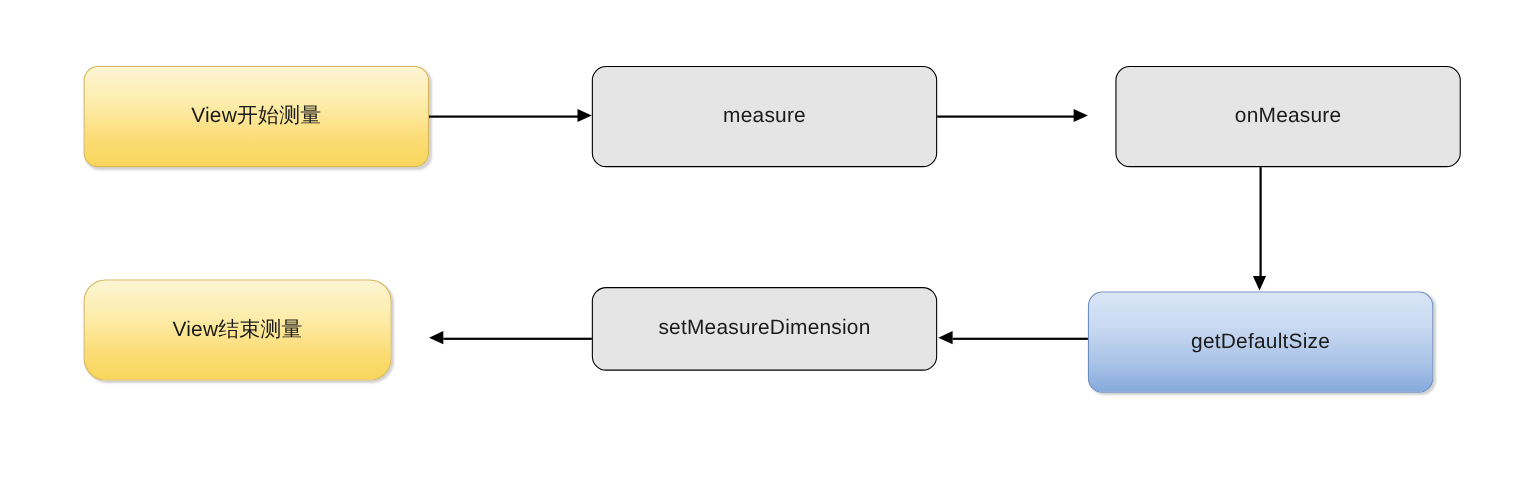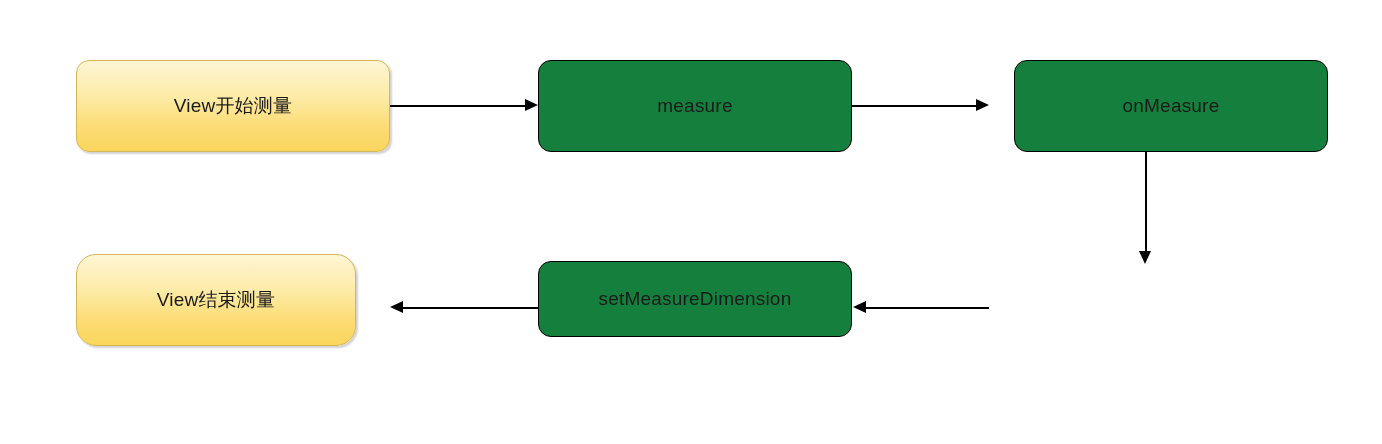--- a/index.html
+++ b/index.html
@@ -31,21 +31,21 @@
     line-height: 1.2;
     white-space: nowrap;
   }
   .node.start-end {
     border: 1px solid #d6b656;
     background: linear-gradient(to bottom, #fdf5d4 0%, #fdeca9 38%, #fcdc76 72%, #f9d65c 100%);
     box-shadow: 2px 2px 2px rgba(0,0,0,0.18);
   }
   .node.plain {
     border: 1.4px solid #000000;
-    background: #15803d;
+    background: #e5e5e5;
   }
   .node.highlight {
     border: 1px solid #6c8ebf;
     background: linear-gradient(to bottom, #dae5f6 0%, #c8d9f1 35%, #a8c2e6 72%, #85aadd 100%);
     box-shadow: 2px 2px 2px rgba(0,0,0,0.18);
   }
   .edge {
     position: absolute;
     background: #000000;
   }
@@ -99,20 +99,23 @@
   </div>
 
   <div class="node start-end" style="left:76px; top:254px; width:280px; height:92px;border-radius:20px;">
     <span>View结束测量</span>
   </div>
 
   <div class="node plain" style="left:538px; top:261px; width:314px; height:76px;">
     <span>setMeasureDimension</span>
   </div>
 
+  <div class="node highlight" style="left:989px; top:265px; width:314px; height:92px;">
+    <span>getDefaultSize</span>
+  </div>
 
   <div class="edge horiz" style="left:390px; top:105px; width:136px;"></div>
   <div class="arrowhead right" style="left:525px; top:99px;"></div>
 
   <div class="edge horiz" style="left:852px; top:105px; width:125px;"></div>
   <div class="arrowhead right" style="left:976px; top:99px;"></div>
 
   <div class="edge vert" style="left:1145px; top:152px; height:100px;"></div>
   <div class="arrowhead down" style="left:1139px; top:251px;"></div>
 

